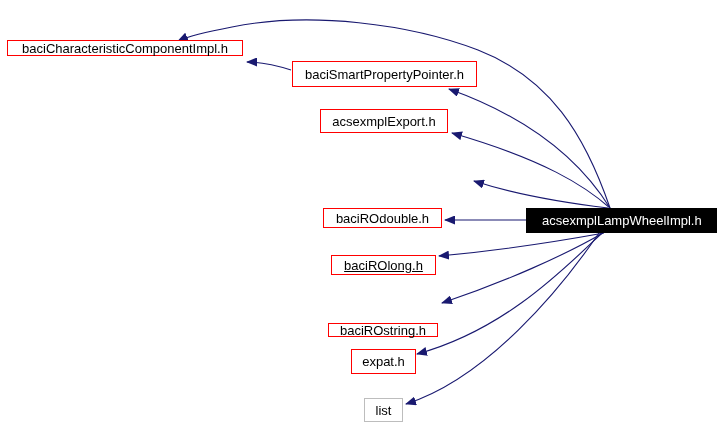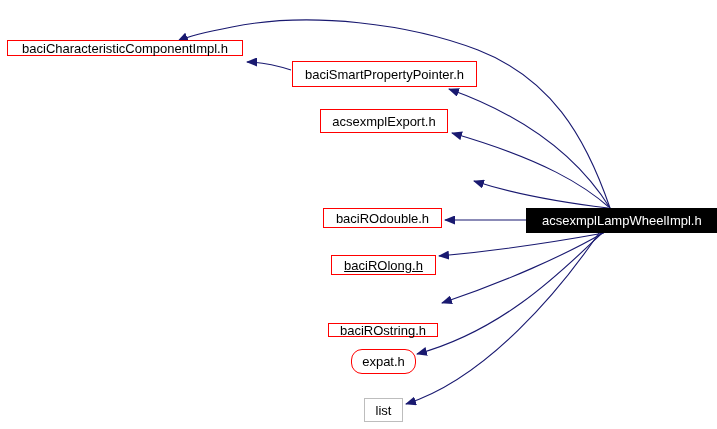--- a/index.html
+++ b/index.html
@@ -51,21 +51,21 @@
     padding-left: 6px;
   }
   
   .n0 { left: 7px;   top: 40px;  width: 236px; height: 16px; }
   .n1 { left: 292px; top: 61px;  width: 185px; height: 26px; }
   .n2 { left: 320px; top: 109px; width: 128px; height: 24px; }
   .n3 { left: 300px; top: 157px; width: 172px; height: 24px; }
   .n4 { left: 323px; top: 208px; width: 119px; height: 20px; }
   .n5 { left: 331px; top: 255px; width: 105px; height: 20px; text-decoration: underline; }
   .n6 { left: 328px; top: 303px; width: 110px; height: 14px; margin-top: 20px; }
-  .n7 { left: 351px; top: 349px; width: 65px;  height: 25px; border-radius: 11px; }
+  .n7 { left: 351px; top: 349px; width: 65px;  height: 25px; }
   .n8 { left: 364px; top: 398px; width: 39px;  height: 24px; }
   .n9 { left: 526px; top: 208px; width: 191px; height: 25px; padding-left: 16px; }
 </style>
 </head>
 <body>
 
 <div id="canvas">
 
   <svg id="edges" viewBox="0 0 717 429" xmlns="http://www.w3.org/2000/svg">
     <defs>

